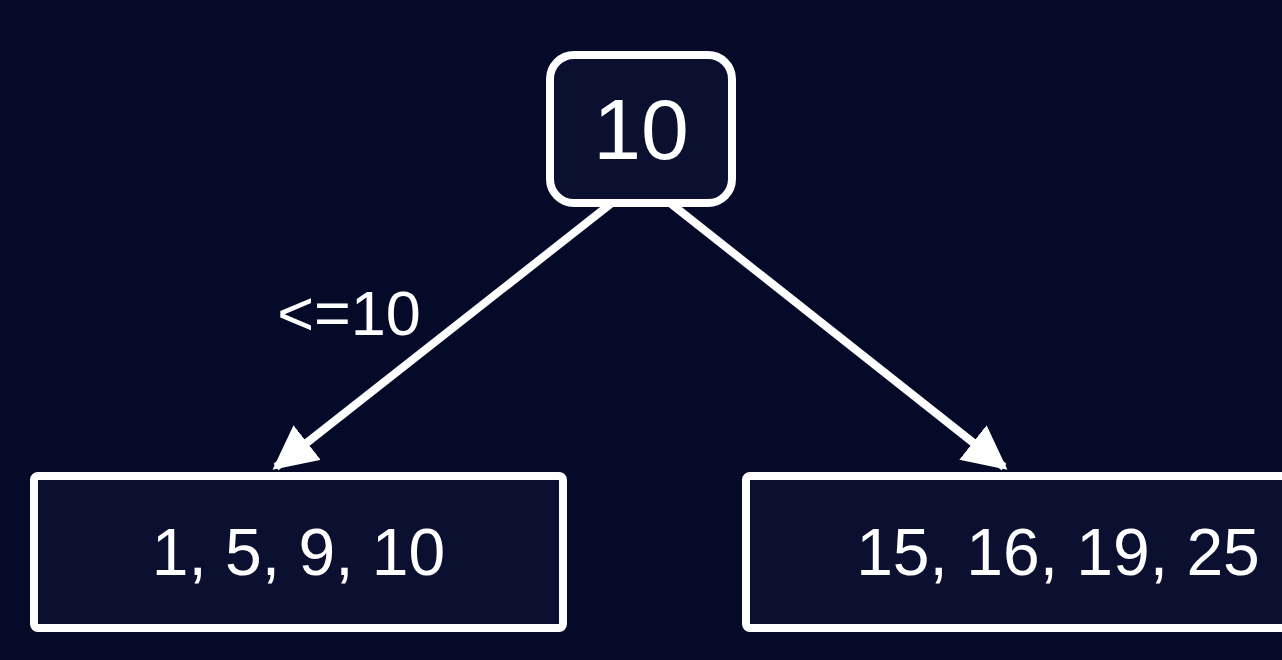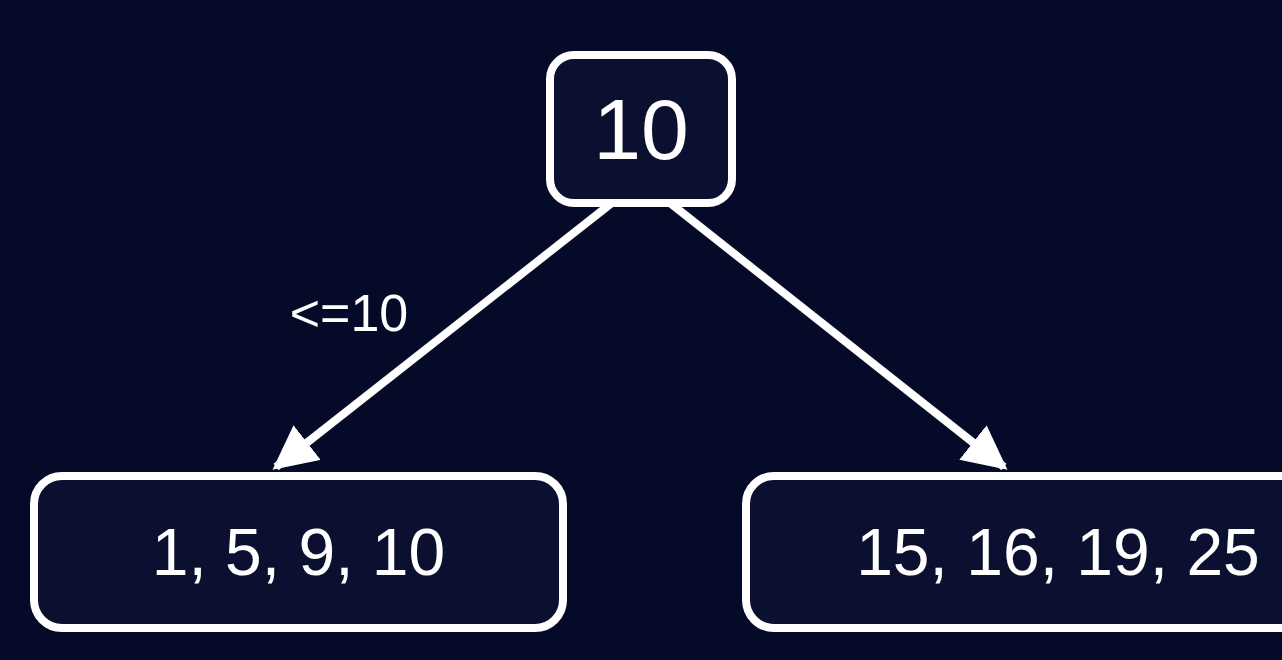--- a/index.html
+++ b/index.html
@@ -41,35 +41,35 @@
     top: 28px;
     width: 190px;
     height: 156px;
     border-radius: 28px;
     font-size: 86px;
     margin-top: 23px;
   }
   .node-leaf {
     top: 472px;
     height: 160px;
-    border-radius: 32px;
+    border-radius: 8px;
     font-size: 66px;
   }
   .node-leaf-left {
     left: 30px;
     width: 537px;
   }
   .node-leaf-right {
     left: 742px;
     width: 632px;
   }
   .edge-label {
     position: absolute;
     transform: translate(-50%, -50%);
-    font-size: 52px;
+    font-size: 63px;
     line-height: 1;
     white-space: nowrap;
     z-index: 3;
   }
   .edge-label-left {
     left: 349px;
     top: 313px;
   }
   .edge-label-right {
     left: 915px;

